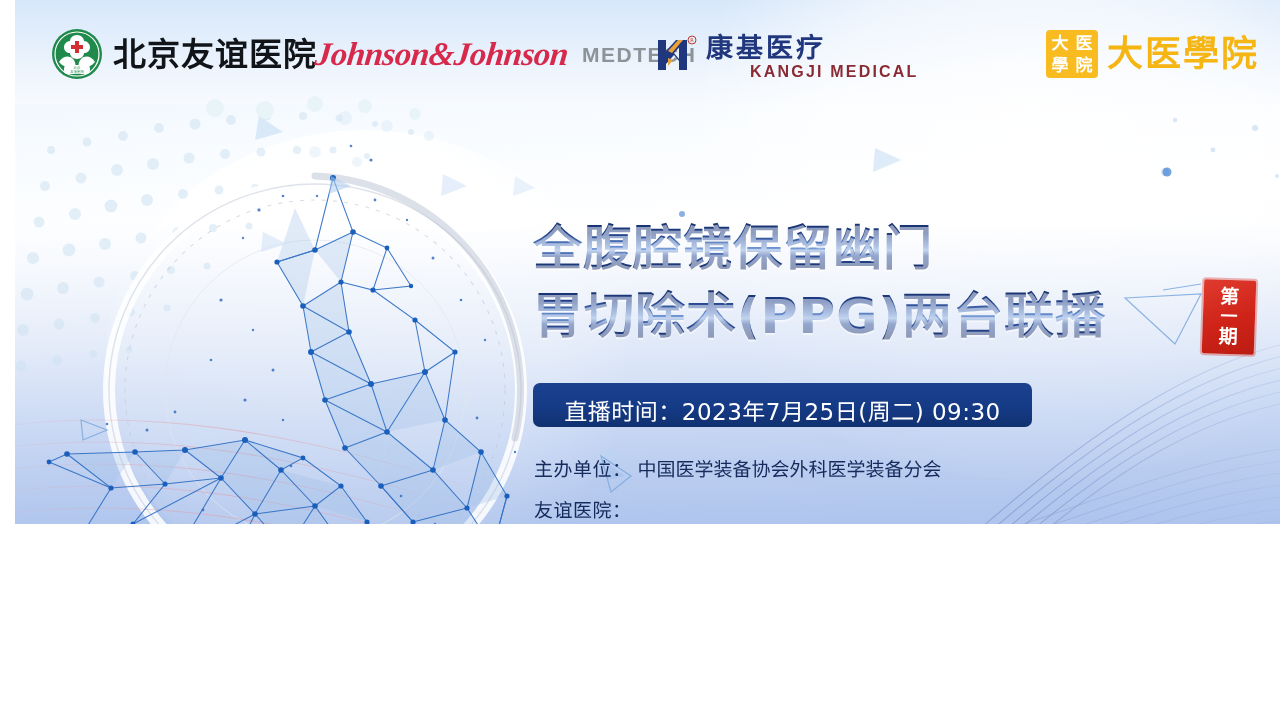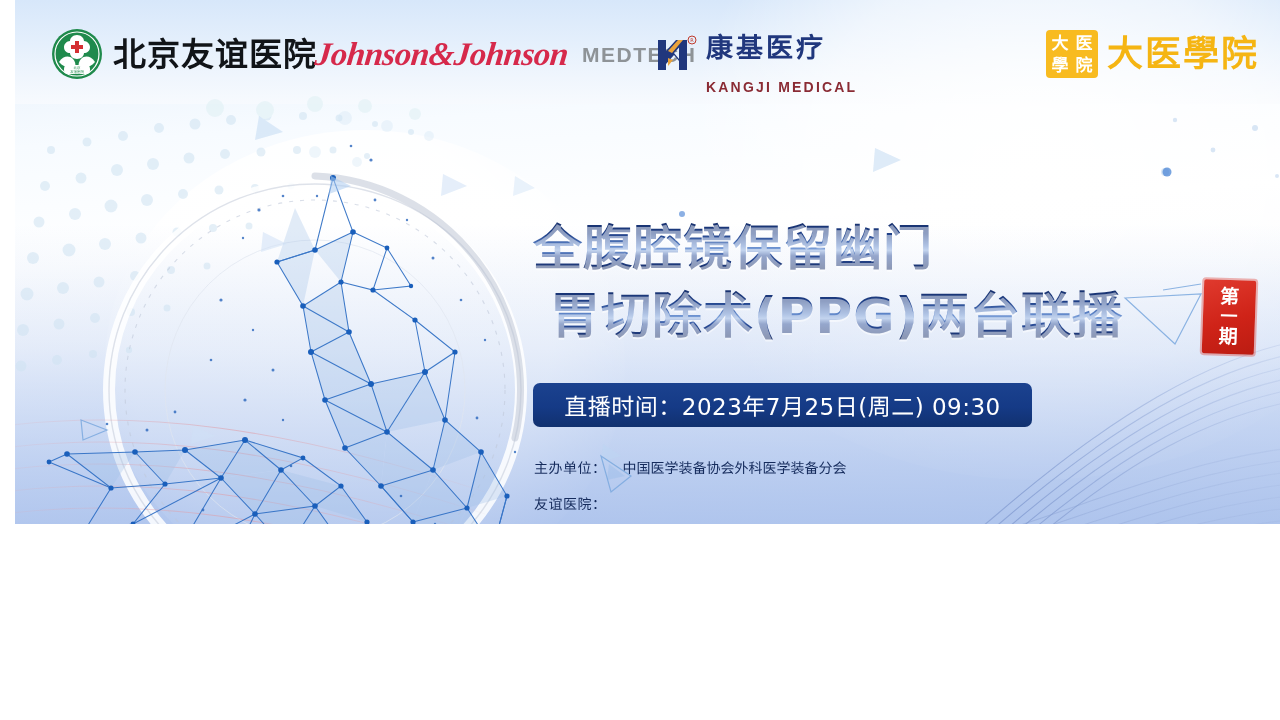--- a/index.html
+++ b/index.html
@@ -71,29 +71,30 @@
   }
   .medtech-word{
     font-size:21px; font-weight:700; color:#8e9397; letter-spacing:1.5px;
     font-family:"Liberation Sans","DejaVu Sans",sans-serif;
   }
   .logo-kangji{
     position:absolute; left:640px; top:34px;
     display:flex; align-items:flex-start; gap:9px;
   }
   .kj-mark{ width:42px; height:42px; flex:0 0 42px; position:relative; }
-  .kj-right{ display:flex; flex-direction:column; gap:17px; }
+  .kj-right{ display:flex; flex-direction:column; gap:1px; }
   .kj-cn{
     font-size:27px; font-weight:700; color:#20377d; letter-spacing:3px;
     line-height:1.05;
     font-family:"DejaVu Sans","Liberation Sans",sans-serif;
   }
   .kj-en{
-    font-size:14px; font-weight:700; color:#8a2b34; letter-spacing:2.2px;
+    font-size:16px; font-weight:700; color:#8a2b34; letter-spacing:2.2px;
     font-family:"Liberation Sans","DejaVu Sans",sans-serif;
+    margin-left:44px;
   }
   .logo-dayi{
     position:absolute; right:36px; top:30px;
     display:flex; align-items:center; gap:9px;
   }
   .dy-box{
     width:52px; height:48px; background:#f8bb20; border-radius:4px;
     display:grid; grid-template-columns:1fr 1fr; grid-template-rows:1fr 1fr;
     place-items:center; padding:2px;
   }
@@ -114,21 +115,21 @@
     font-weight:900; 
     font-size:49px; line-height:1.25; letter-spacing:1px;
     white-space:nowrap;
     background:linear-gradient(180deg,
         #162b63 0%, #1d3e86 26%, #5f86c9 46%, #86a8dd 53%,
         #2a4d99 62%, #1a326d 82%, #14224c 100%);
     -webkit-background-clip:text; background-clip:text;
     -webkit-text-fill-color:transparent; color:transparent;
     text-shadow:0 2px 0 rgba(255,255,255,.5);
   }
-  .title-line.l2{ font-size:50px; margin-top:6px;margin-left:17px; }
+  .title-line.l2{ font-size:50px; margin-top:6px; }
 
   
   .seal{
     position:absolute; left:1188px; top:280px;
     width:52px; height:74px;
     background:linear-gradient(160deg,#e03a2e 0%,#cf2318 55%,#bb1c12 100%);
     border-radius:2px;
     display:flex; flex-direction:column; align-items:center;
     justify-content:center; gap:1px;
     box-shadow:0 0 0 2px rgba(220,50,38,.35);
@@ -138,38 +139,38 @@
     font-family:"DejaVu Serif","Liberation Serif",serif;
     font-size:19px; font-weight:700; color:#fff; line-height:1.05;
   }
   .seal .dash{ font-size:17px; }
 
   
   .date-banner{
     position:absolute; left:518px; top:383px;
     width:499px; height:44px; border-radius:7px;
     background:linear-gradient(180deg,#1b428f 0%,#153a86 55%,#11316f 100%);
-    display:flex; align-items:center; justify-content:center;
+    display:flex; align-items:flex-end; justify-content:center;
   }
   .date-banner .txt{
     font-size:23px; color:#ffffff; font-weight:400; letter-spacing:.5px;
     font-family:"DejaVu Sans","Liberation Sans",sans-serif;
     white-space:nowrap;
   }
 
   
   .org-list{ position:absolute; left:519px; top:462px; width:640px; }
   .org-row{
     display:flex; align-items:center;
-    font-size:14px; color:#152b5c; line-height:1;
+    font-size:19px; color:#152b5c; line-height:1;
     margin-bottom:22px; white-space:nowrap;
     font-family:Liberation Mono, monospace;
   }
   .org-row .lbl{ letter-spacing:.5px; }
-  .org-row .val{ margin-left:16px; }
+  .org-row .val{ margin-left:6px; }
 </style>
 </head>
 <body>
 
 <div class="stage">
 
   <div class="bg-base"></div>
   <div class="bg-topstrip"></div>
   <div class="bg-rightglow"></div>
   <div class="bg-centerwhite"></div>

